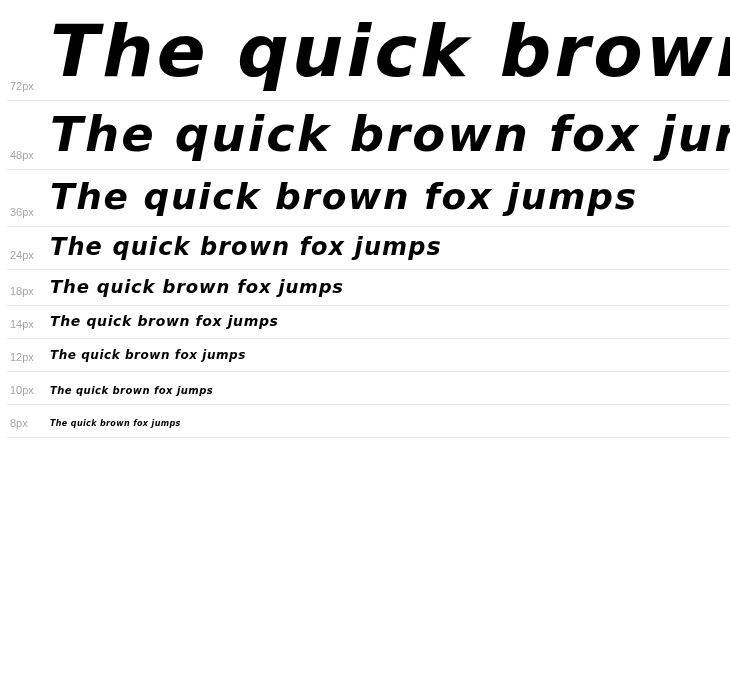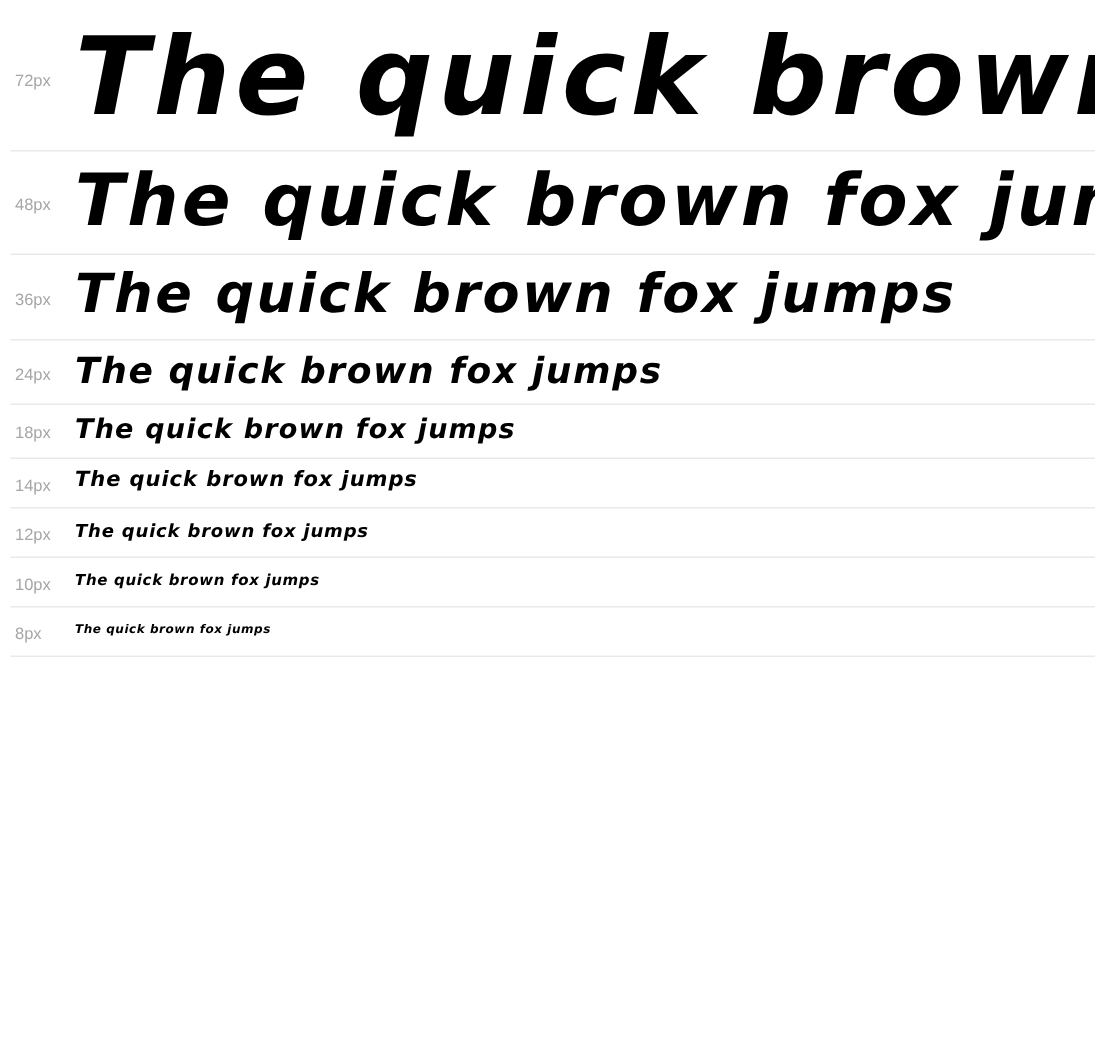--- a/index.html
+++ b/index.html
@@ -11,21 +11,21 @@
     height: 700px;
     overflow: hidden;
     background: var(--page-bg, #ffffff);
     font-family: "Liberation Sans", sans-serif;
   }
   .waterfall {
     margin: 4px 0 0 7px;
   }
   .row {
     display: flex;
-    align-items: center;
+    align-items: flex-end;
     border-bottom: 1px solid var(--divider-color, #e9e9e9);
     padding: 7px 0 8px 0;
     
   }
   .size-label {
     flex: 0 0 43px;
     box-sizing: border-box;
     padding: 5px 0 0 3px;
     font-size: 11px;
     line-height: 12px;

